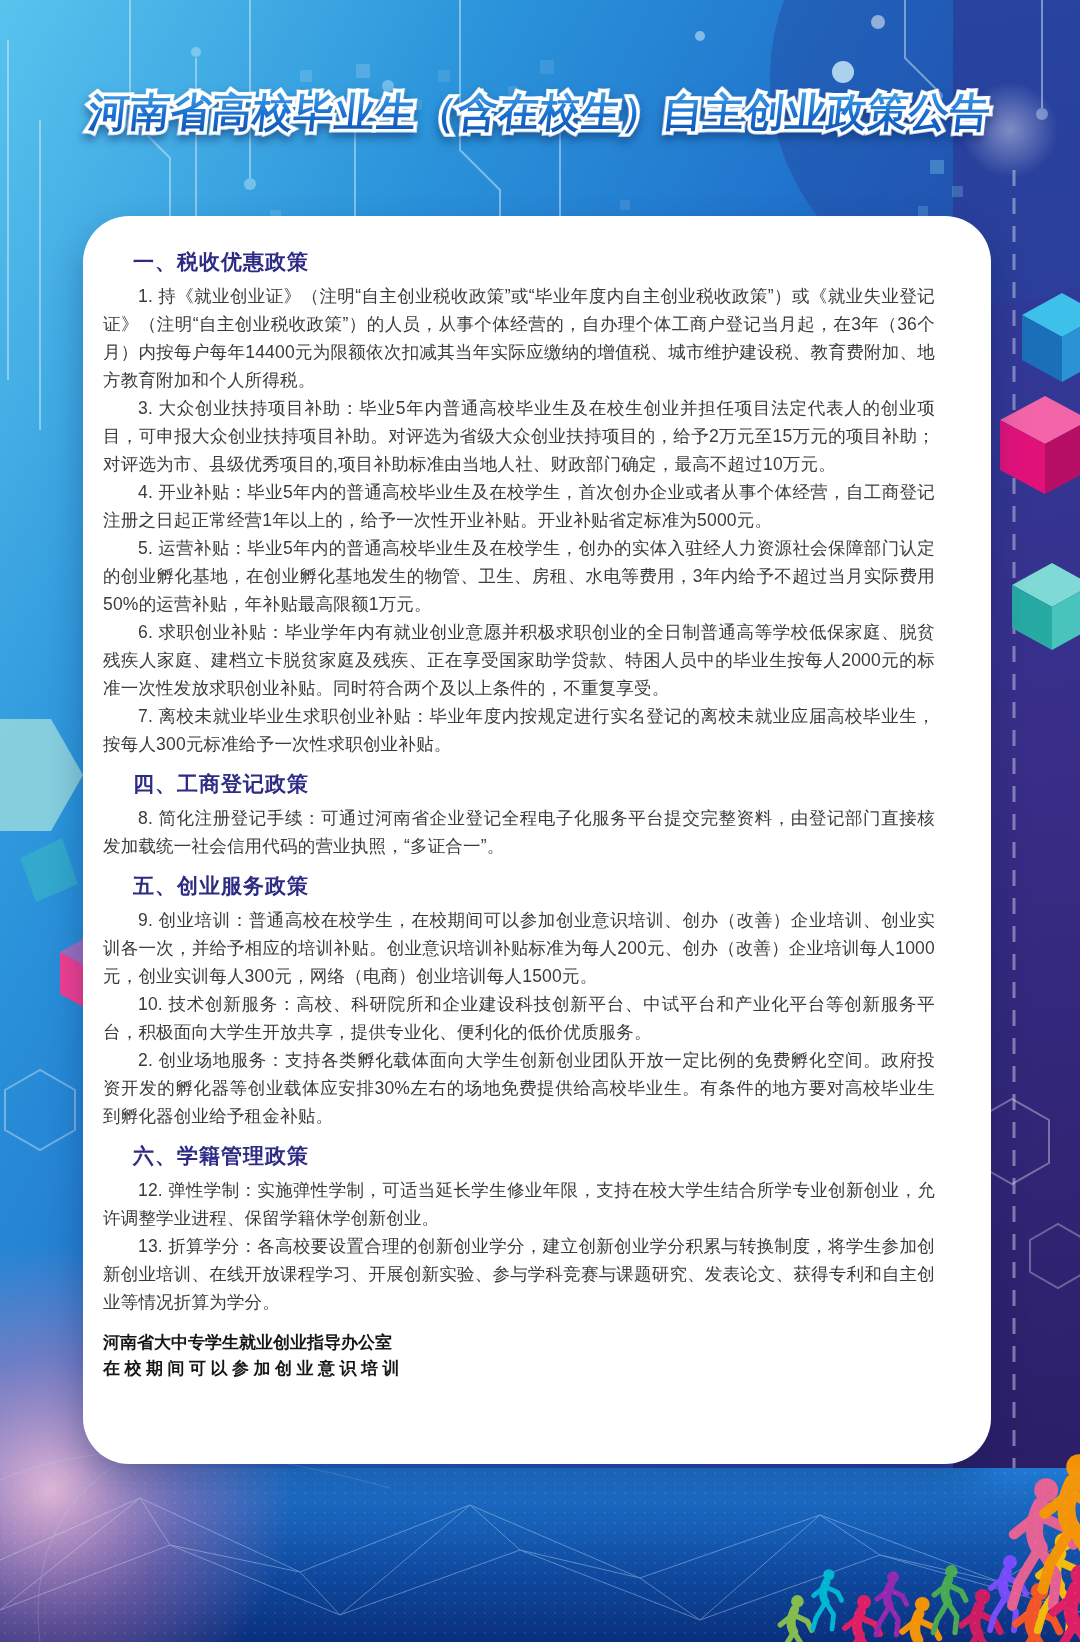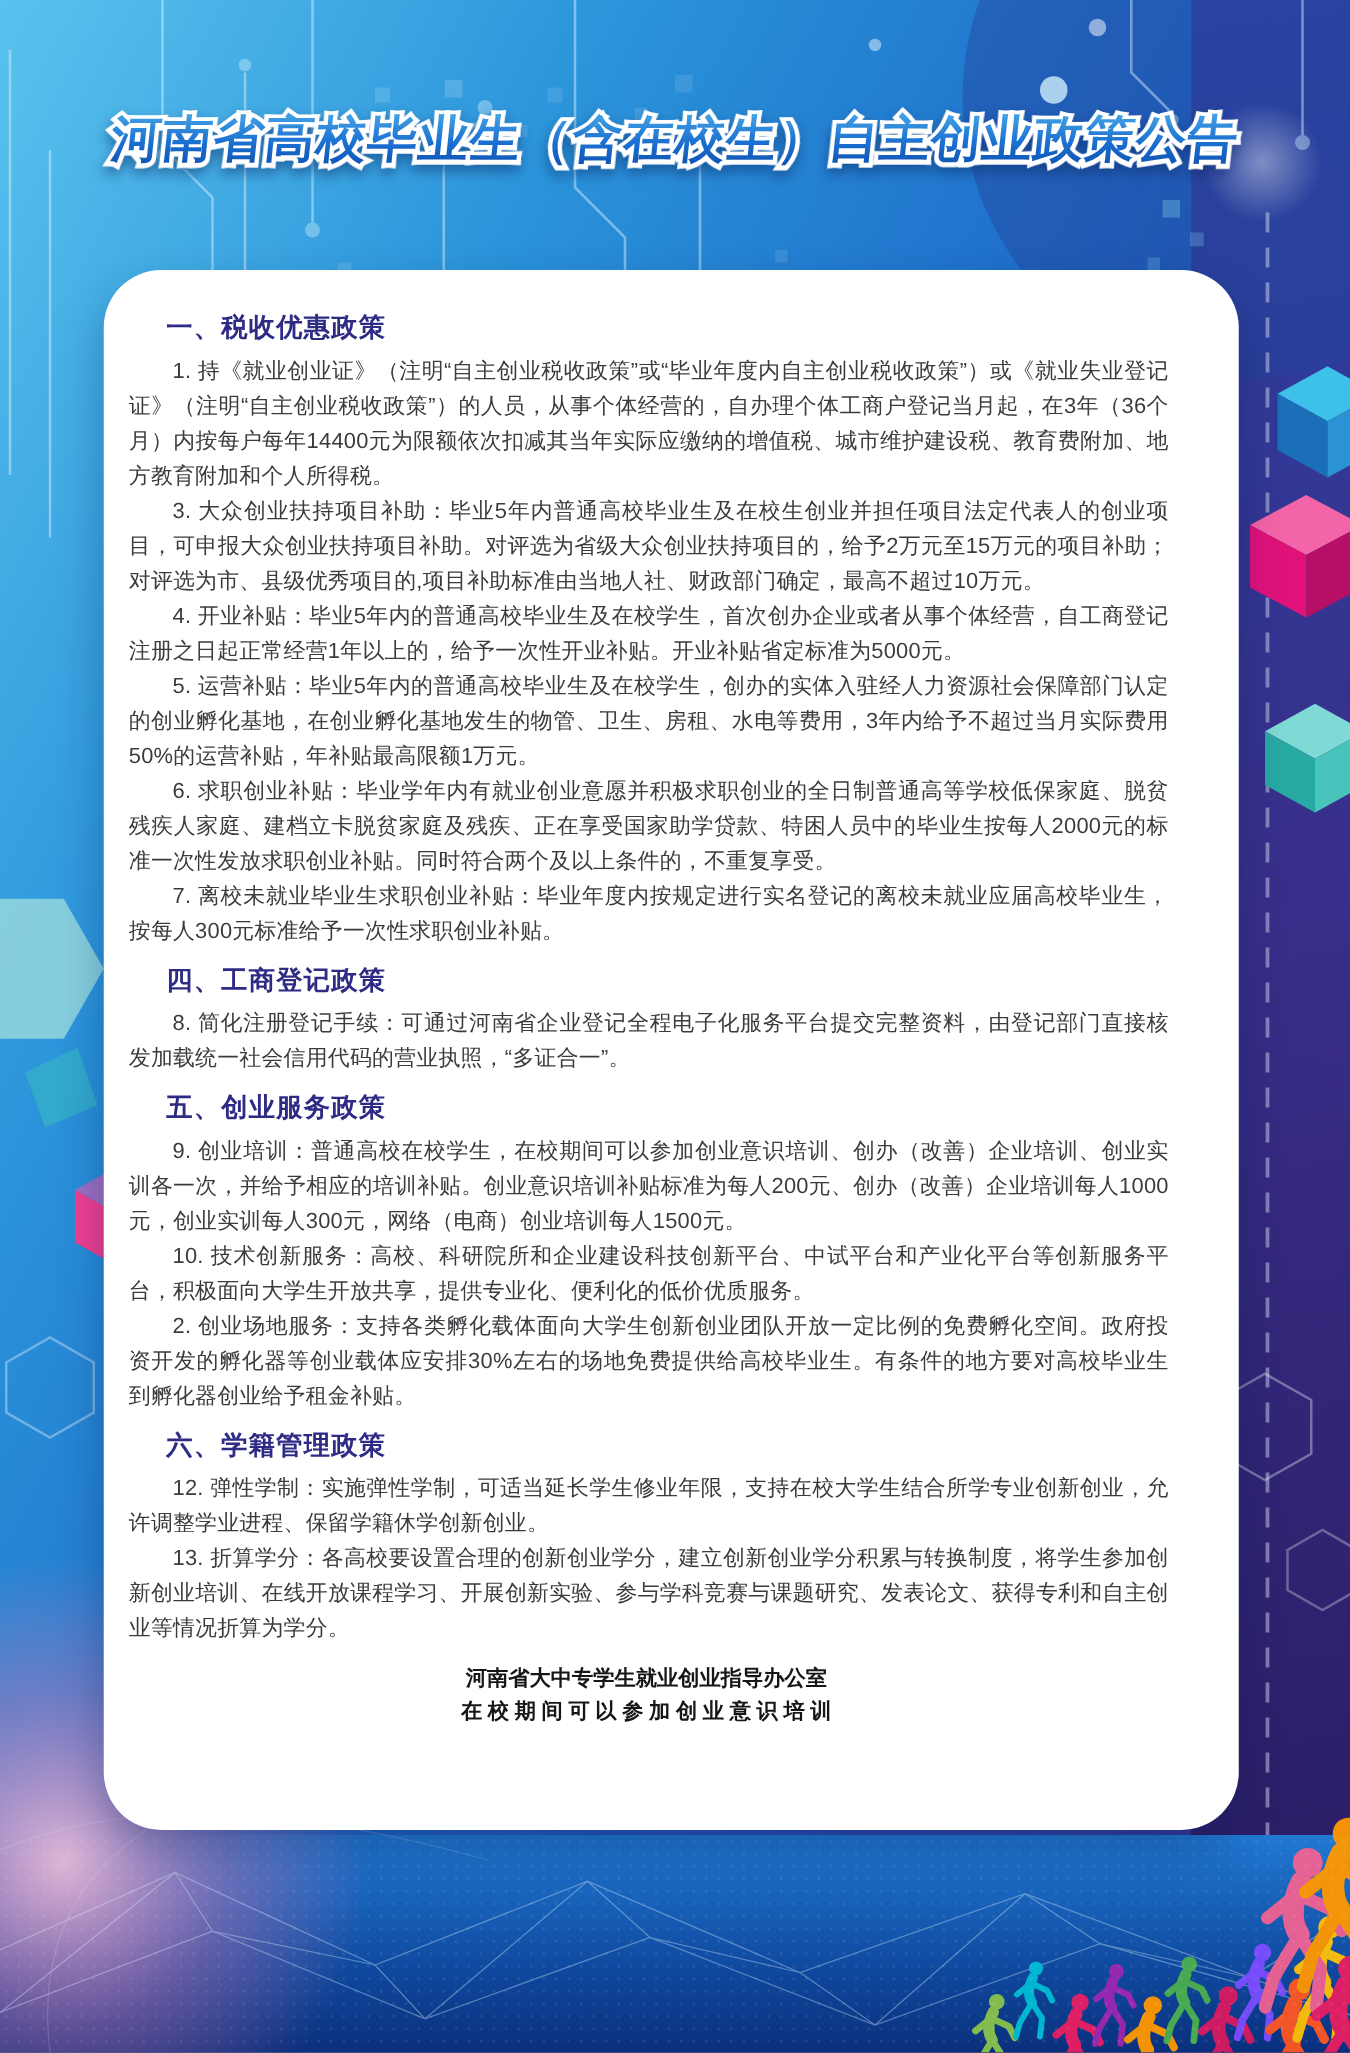--- a/index.html
+++ b/index.html
@@ -41,21 +41,21 @@
   .sec-heading {
     margin:12px 0 6px 30px;
     font-size:21px; font-weight:bold; color:#2e2b85; letter-spacing:1px;
   }
   .sec-heading.first { margin-top:0; }
   .para {
     margin:0; color:#3b3b3f; font-size:17.5px; line-height:1.60;
     text-align:justify; text-indent:2em; letter-spacing:.2px;
   }
   .footer-sign {
-    margin-top:14px; padding-right:4px; text-align:center;
+    margin-top:14px; padding-right:4px; text-align:left;
     font-weight:bold; color:#161616; font-size:17px; line-height:1.55;
   }
   .footer-sign .l2 { letter-spacing:4.5px; margin-right:-4.5px; }
 
   
   .dots {
     position:absolute; left:0; top:1468px; width:1080px; height:174px; z-index:1;
     background-image:radial-gradient(rgba(255,255,255,.4) 1px, rgba(0,0,0,0) 1.4px);
     background-size:10px 10px; opacity:.20; pointer-events:none;
   }

